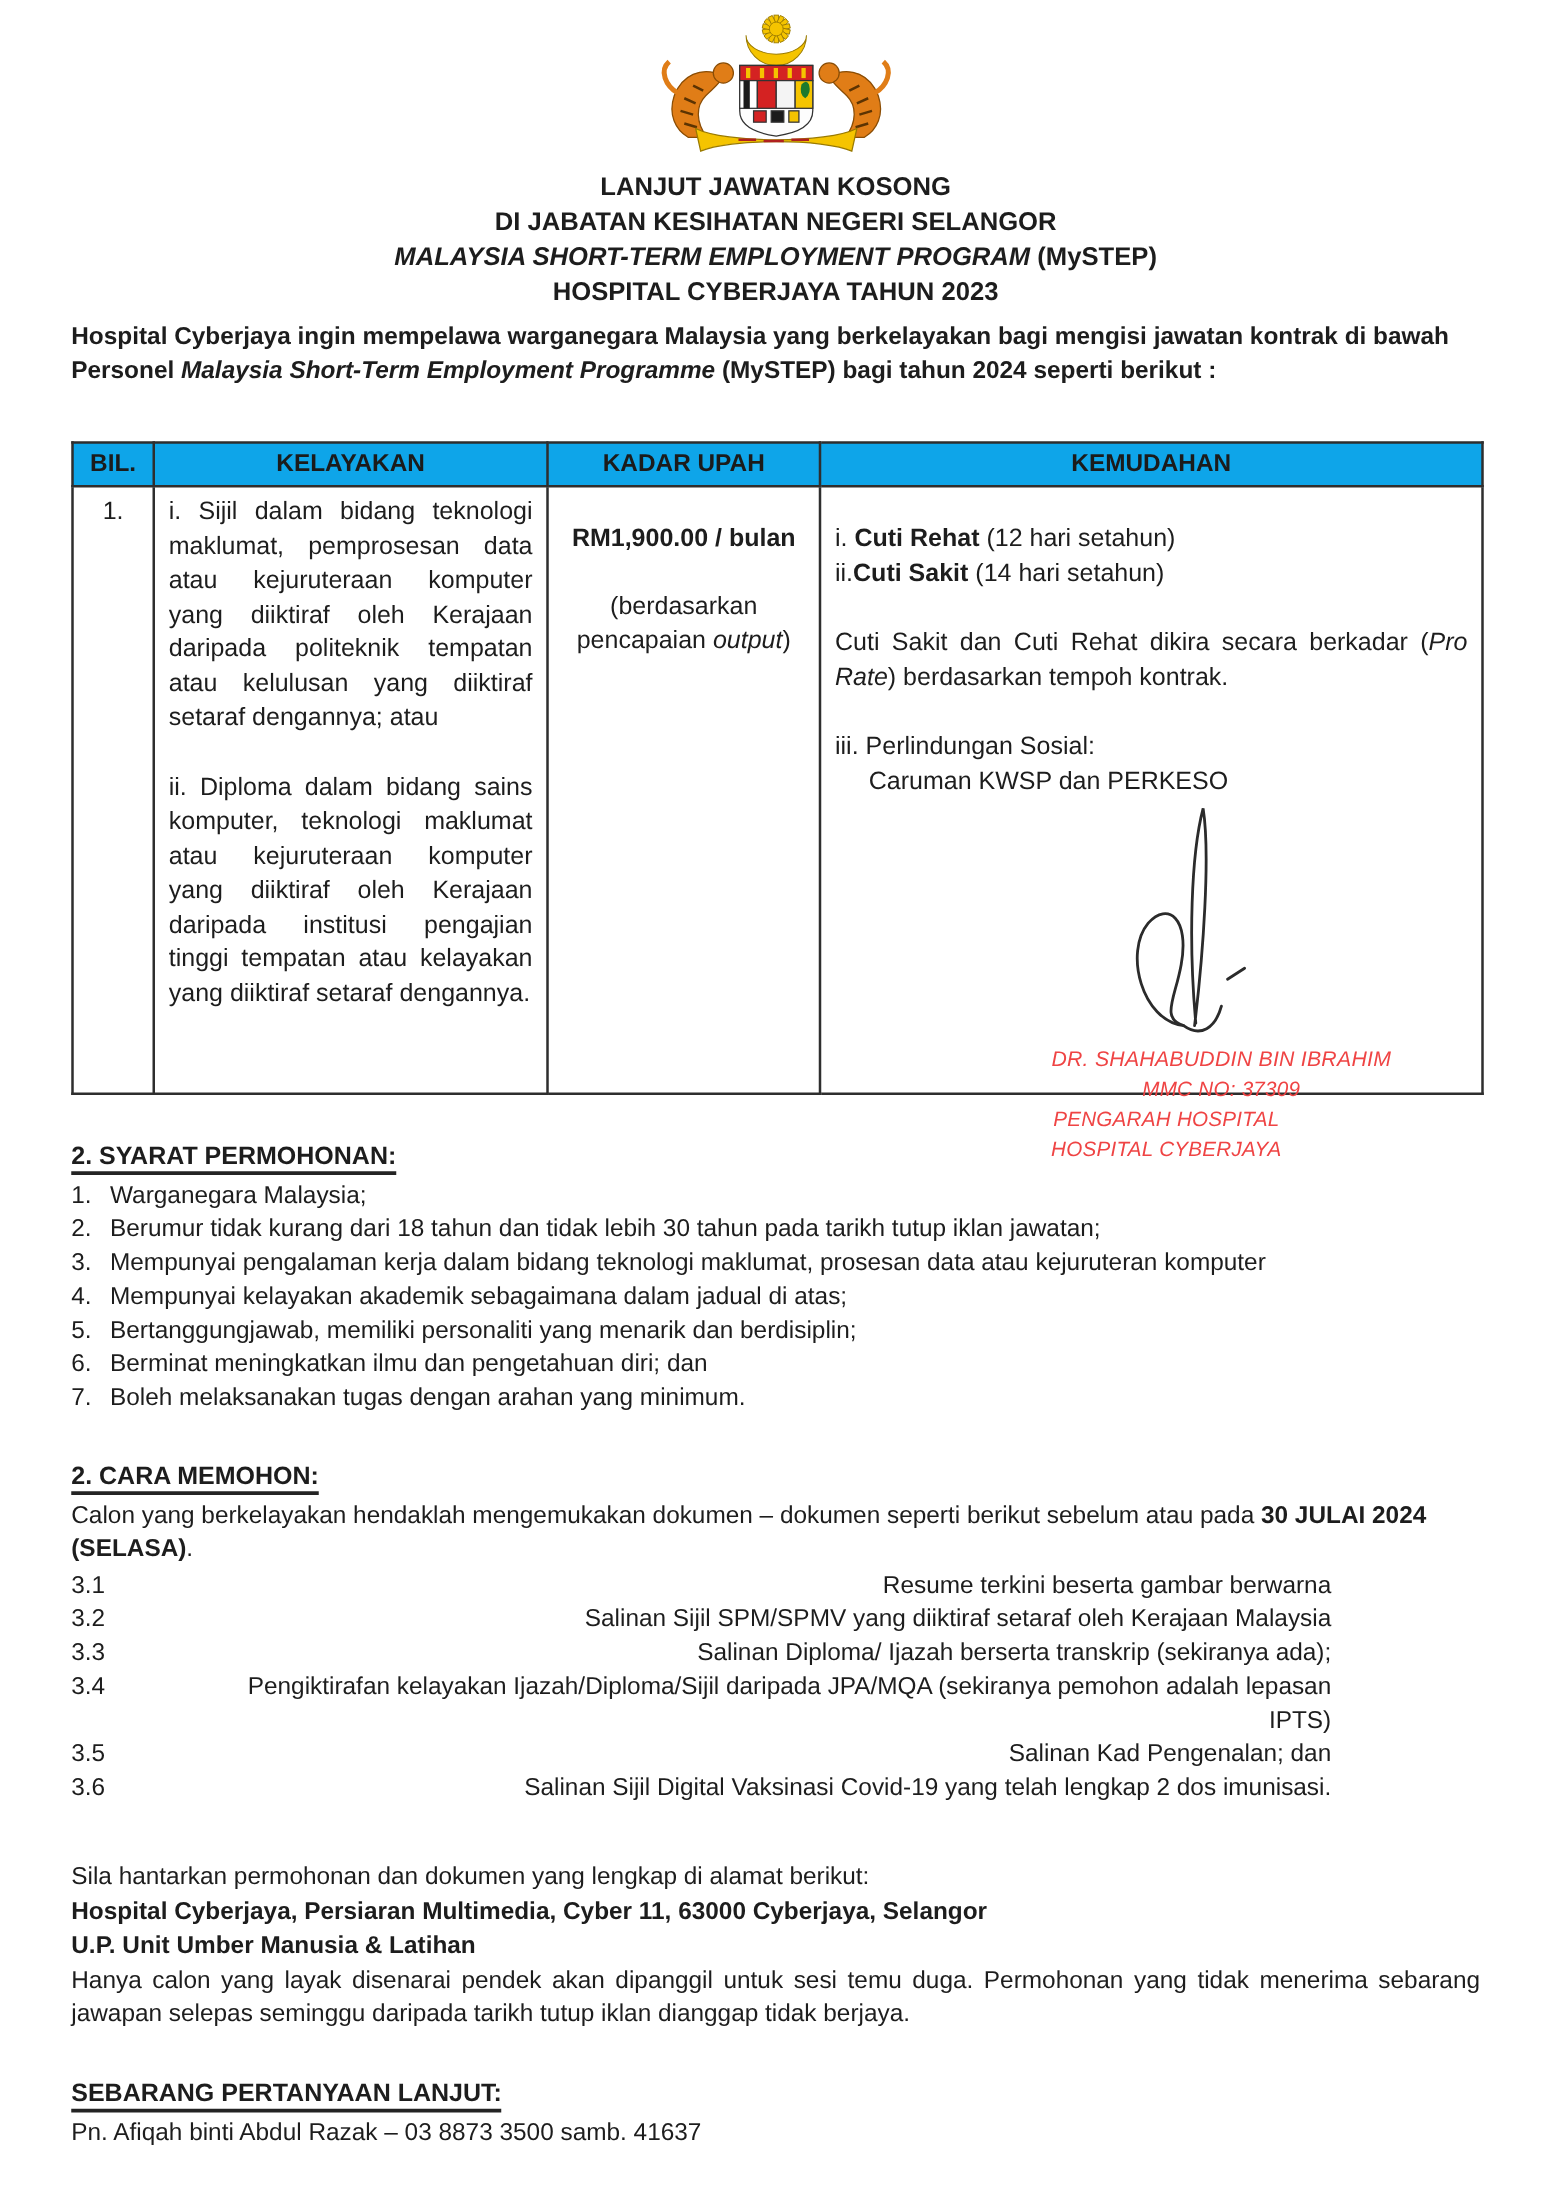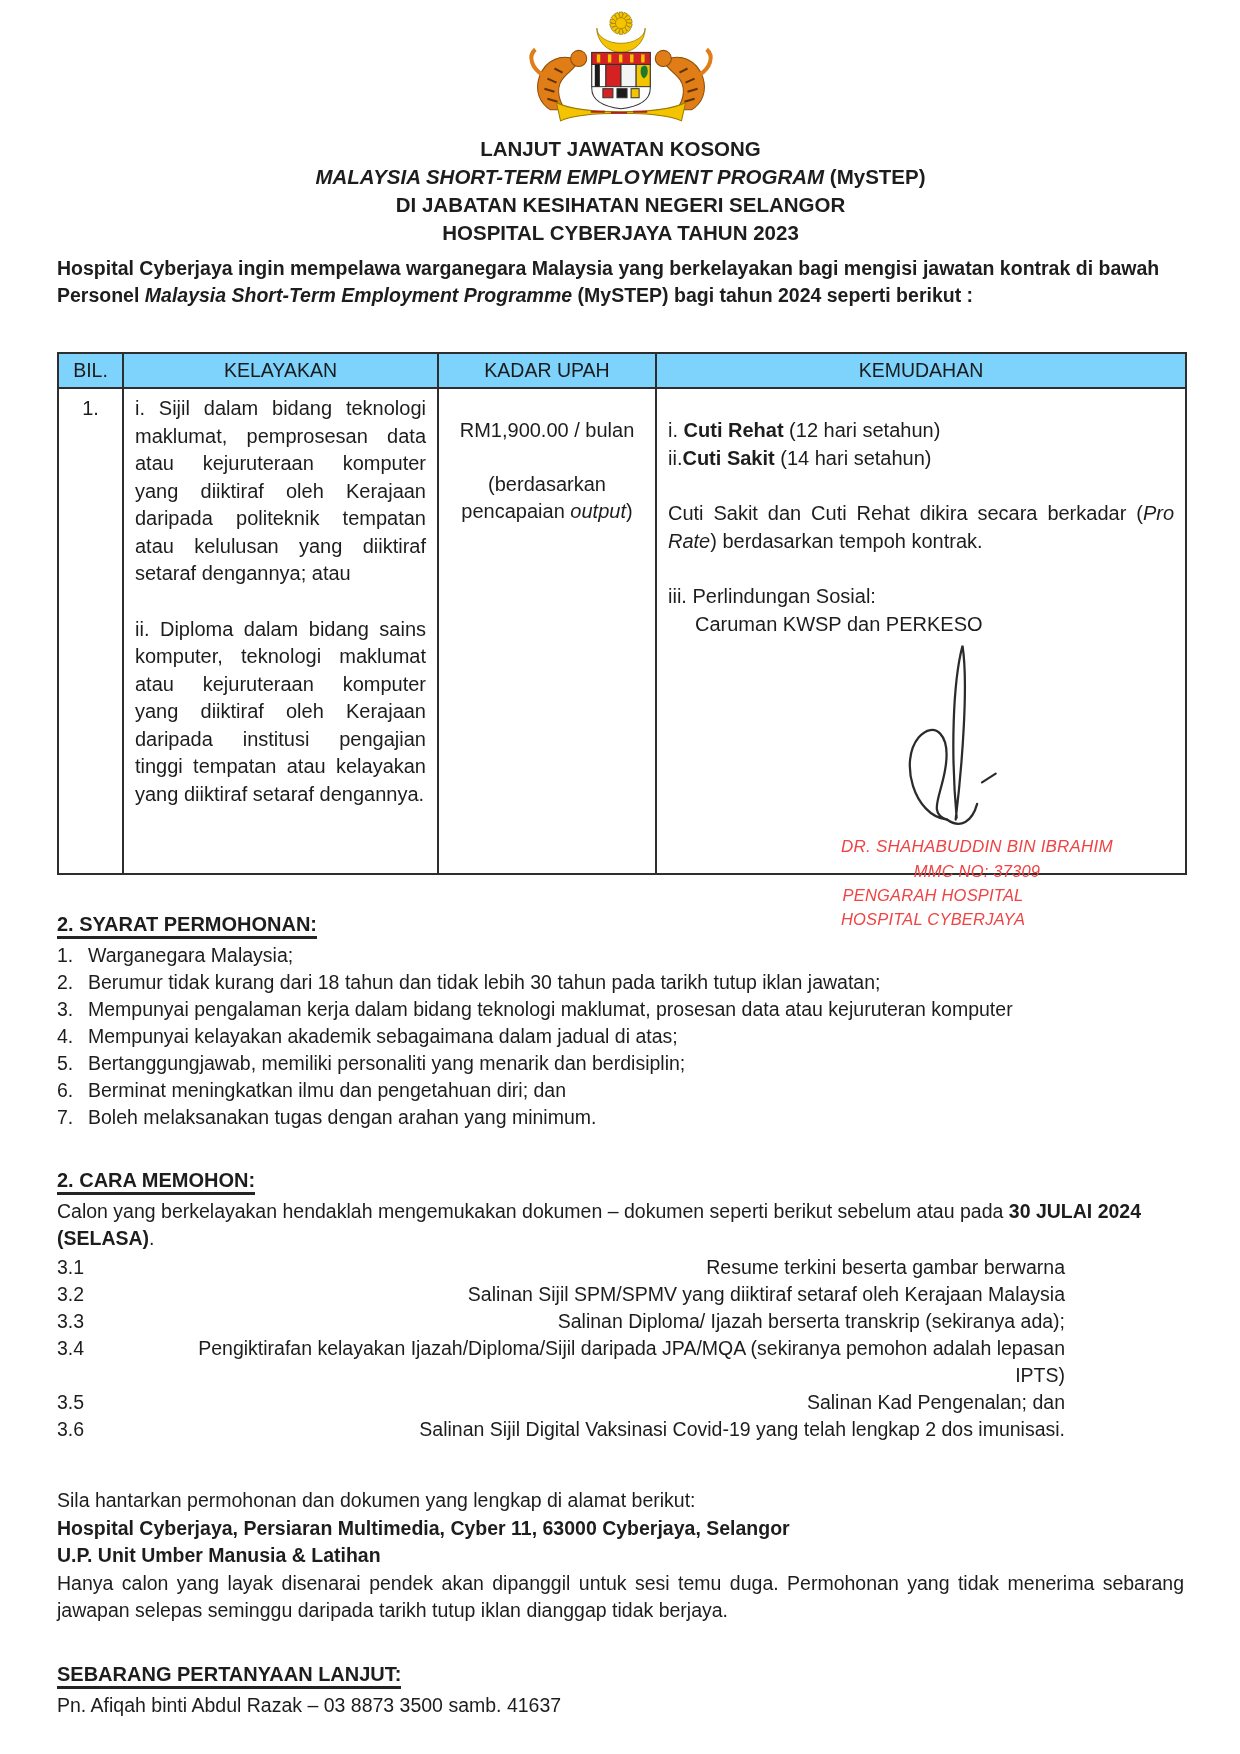--- a/index.html
+++ b/index.html
@@ -33,42 +33,42 @@
   table.vacancy{
     border-collapse:collapse;
     width:1128px;
     margin-top:44px;
     table-layout:fixed;
   }
   table.vacancy th, table.vacancy td{
     border:2.5px solid #2e2e2e;
   }
   table.vacancy th{
-    background:#7dd3fc;
+    background:#0ea5e9;
     font-size:19.5px;
-    font-weight:normal;
+    font-weight:bold;
     padding:5px 4px;
     color:#1b1b1b;
   }
   table.vacancy td{
     vertical-align:top;
     font-size:20px;
     line-height:27.5px;
     padding:6px 11px 10px 11px;
   }
   col.c-bil{width:65px;}
   col.c-kel{width:315px;}
   col.c-kad{width:218px;}
   col.c-kem{width:530px;}
 
   td.bil-cell{text-align:center;padding-top:28px;height:468px;}
   td.kel-cell p{margin:0;text-align:justify;}
   td.kel-cell p + p{margin-top:28px;}
   td.kad-cell{text-align:center;}
-  .kad-l1{margin-top:22px;}
+  .kad-l1{margin-top:22px;font-weight:bold;}
   .kad-l2{margin-top:26px;}
   .kad-l2 .it{font-style:italic;}
 
   td.kem-cell{position:relative;}
   .kem-line{margin:0;}
   .kem-first{margin-top:22px;}
   .kem-para{margin:28px 0 0 0;text-align:justify;}
   .kem-para .it{font-style:italic;}
   .kem-iii{margin-top:28px;}
   .kem-iiib{margin:0 0 0 27px;}
@@ -170,22 +170,22 @@
         <rect x="140" y="80" width="8" height="9" fill="#f5c400"></rect>
       </g>
 
       <path d="M66,94 C90,106 170,106 194,94 L190,112 C168,102 92,102 70,112 Z" fill="#f5c400" stroke="#9a7a00" stroke-width="1"></path>
       <path d="M100,103 h14 M120,104 h16 M142,103 h14" stroke="#b02020" stroke-width="2"></path>
     </svg>
   </div>
 
   <div class="title-block">
     <div>LANJUT JAWATAN KOSONG</div>
+    <div>DI JABATAN KESIHATAN NEGERI SELANGOR</div>
     <div><span class="it">MALAYSIA SHORT-TERM EMPLOYMENT PROGRAM</span><span> (MySTEP)</span></div>
-    <div>DI JABATAN KESIHATAN NEGERI SELANGOR</div>
     <div>HOSPITAL CYBERJAYA TAHUN 2023</div>
   </div>
 
   <p class="intro"><span>Hospital Cyberjaya ingin mempelawa warganegara Malaysia yang berkelayakan bagi mengisi jawatan kontrak di bawah Personel </span><span class="it">Malaysia Short-Term Employment Programme</span><span> (MySTEP) bagi tahun 2024 seperti berikut :</span></p>
 
   <table class="vacancy">
     <colgroup>
         <col class="c-bil">
         <col class="c-kel">
         <col class="c-kad">

